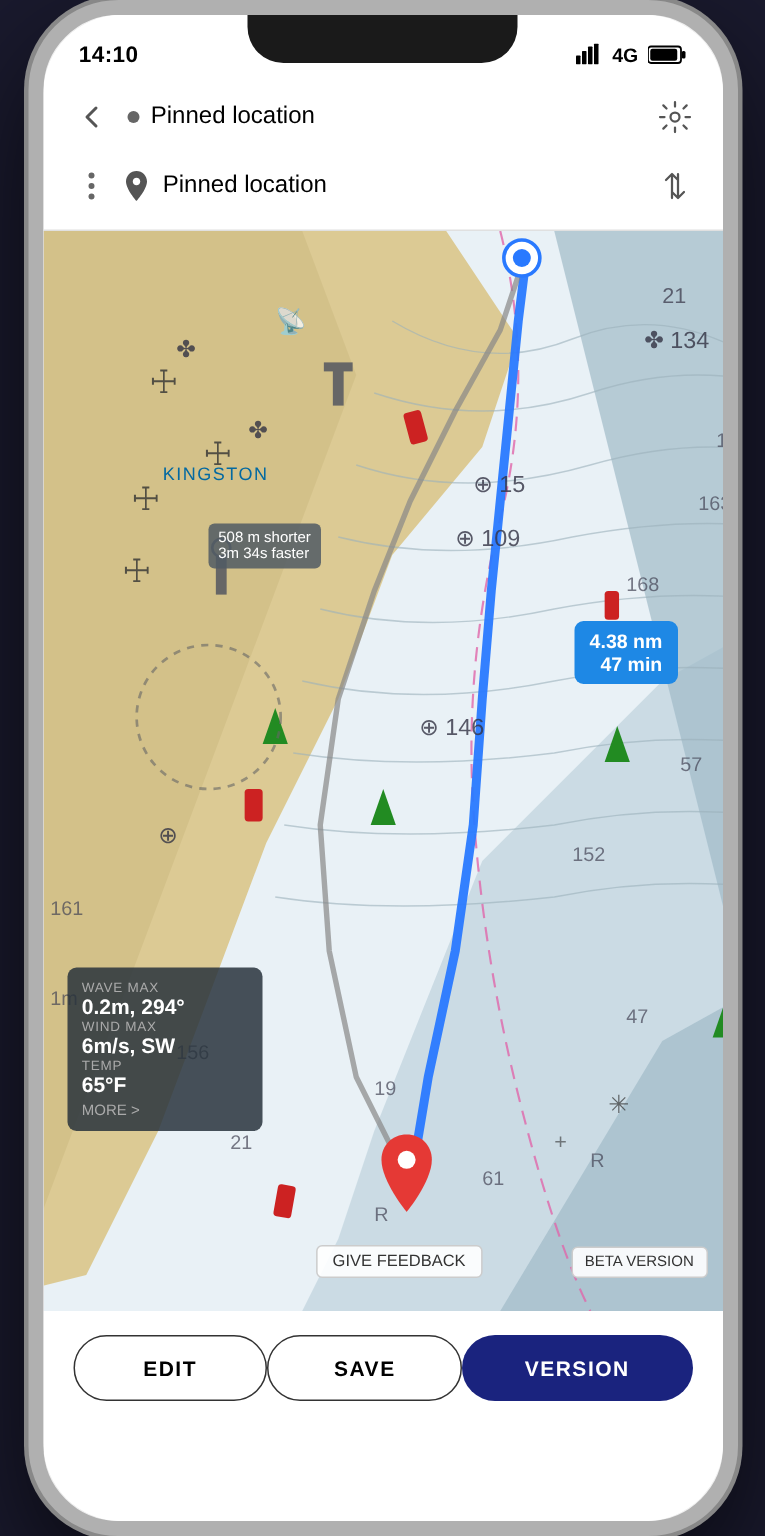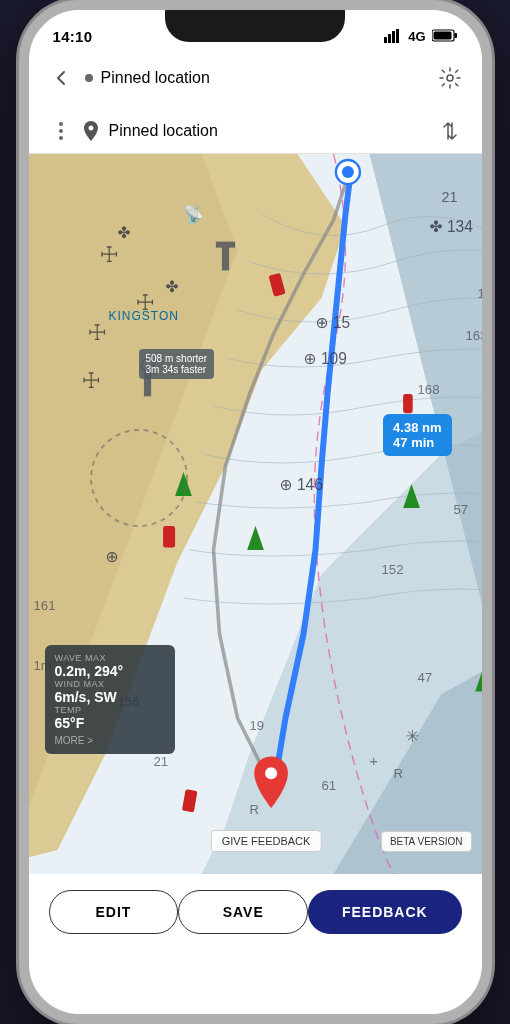--- a/index.html
+++ b/index.html
@@ -60,36 +60,36 @@
       z-index: 99;
     }
     .status-time {
       font-size: 15px;
       font-weight: 600;
       color: #000;
       letter-spacing: 0.3px;
     }
     .status-right {
       display: flex;
-      align-items: flex-start;
+      align-items: center;
       gap: 6px;
     }
 
     
     .nav-bar {
       position: absolute;
       top: 44px;
       left: 0;
       right: 0;
       height: 100px;
       background: #fff;
       z-index: 50;
       display: flex;
       flex-direction: column;
-      justify-content: space-between;
+      justify-content: flex-start;
       padding: 0 16px;
       border-bottom: 1px solid #e0e0e0;
     }
 
     .nav-row-1 {
       display: flex;
       align-items: center;
       height: 48px;
       gap: 8px;
     }
@@ -268,21 +268,21 @@
     .distance-badge {
       position: absolute;
       top: 260px;
       right: 30px;
       background: #1e88e5;
       color: #fff;
       border-radius: 6px;
       padding: 6px 10px;
       font-size: 13px;
       font-weight: 700;
-      text-align: left;
+      text-align: right;
       z-index: 20;
     }
 
     .alt-route-badge {
       position: absolute;
       top: 195px;
       left: 110px;
       background: rgba(80,90,100,0.85);
       color: #fff;
       border-radius: 4px;
@@ -525,18 +525,18 @@
 
         
         <div class="beta-badge">BETA VERSION</div>
       </div>
     </div>
 
     <div class="bottom-panel">
       <div class="action-buttons">
         <button class="btn-edit">EDIT</button>
         <button class="btn-save">SAVE</button>
-        <button class="btn-navigate">FEEDBACK</button>
+        <button class="btn-navigate">VERSION</button>
       </div>
     </div>
 
   </div>
 </div>
 
 </body></html>

